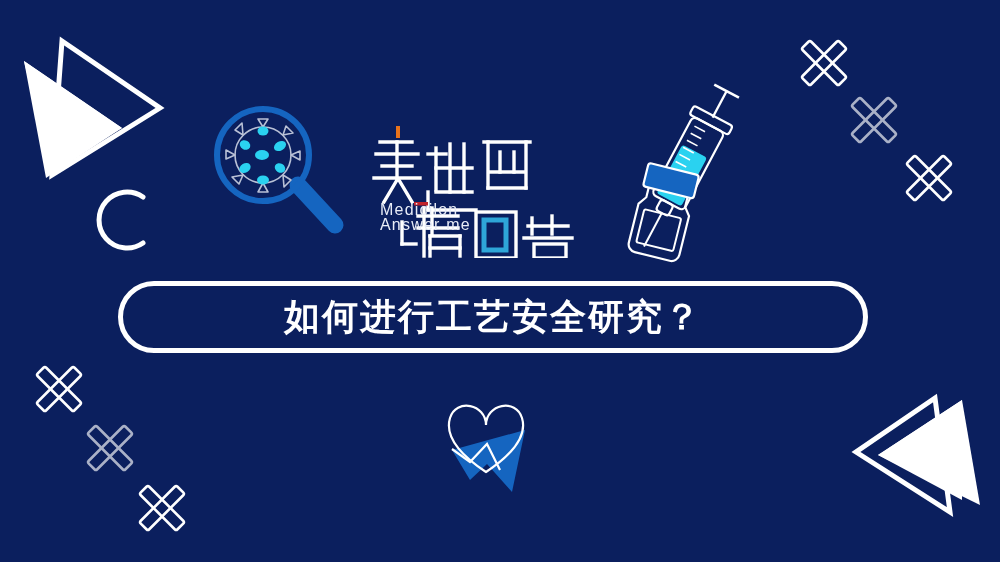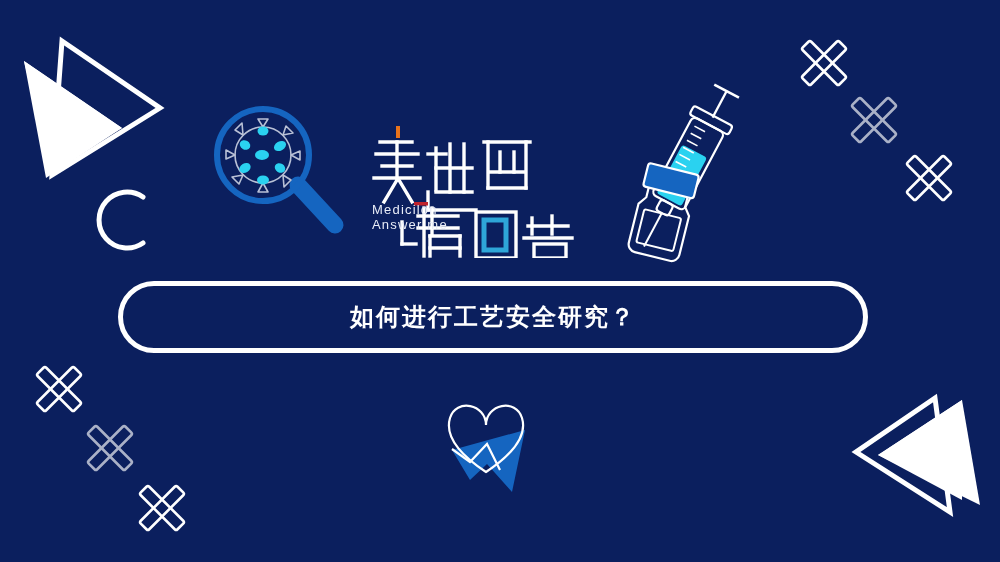--- a/index.html
+++ b/index.html
@@ -24,35 +24,35 @@
     width:750px; height:72px;
     border:5px solid #ffffff;
     border-radius:40px;
     box-sizing:border-box;
     display:flex;
     align-items:center;
     justify-content:center;
   }
   #title-text{
     color:#ffffff;
-    font-size:24px;
+    font-size:36px;
     font-weight:bold;
     letter-spacing:2px;
     white-space:nowrap;
     line-height:1;
     font-family:"Liberation Sans","DejaVu Sans",sans-serif;
   }
 
   
   #logo-block{ left:372px; top:118px; width:210px; height:140px; }
   #logo-en{
     position:absolute;
-    left:0; top:84px;
+    left:8px; top:84px;
     color:#e8ecf7;
-    font-size:13px;
+    font-size:16px;
     line-height:15px;
     letter-spacing:1.2px;
     font-family:"Liberation Sans","DejaVu Sans",sans-serif;
     white-space:nowrap;
   }
 </style>
 </head>
 <body>
 
 <div id="stage">

